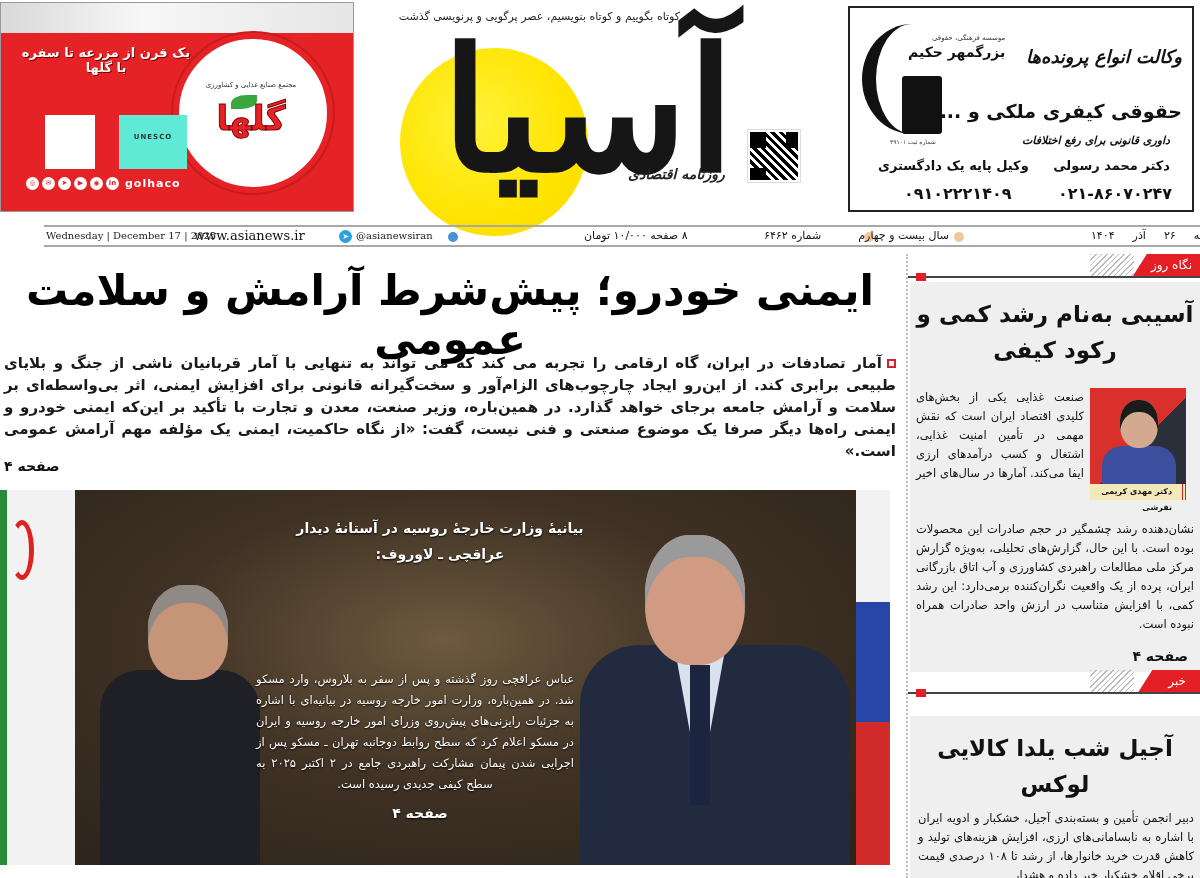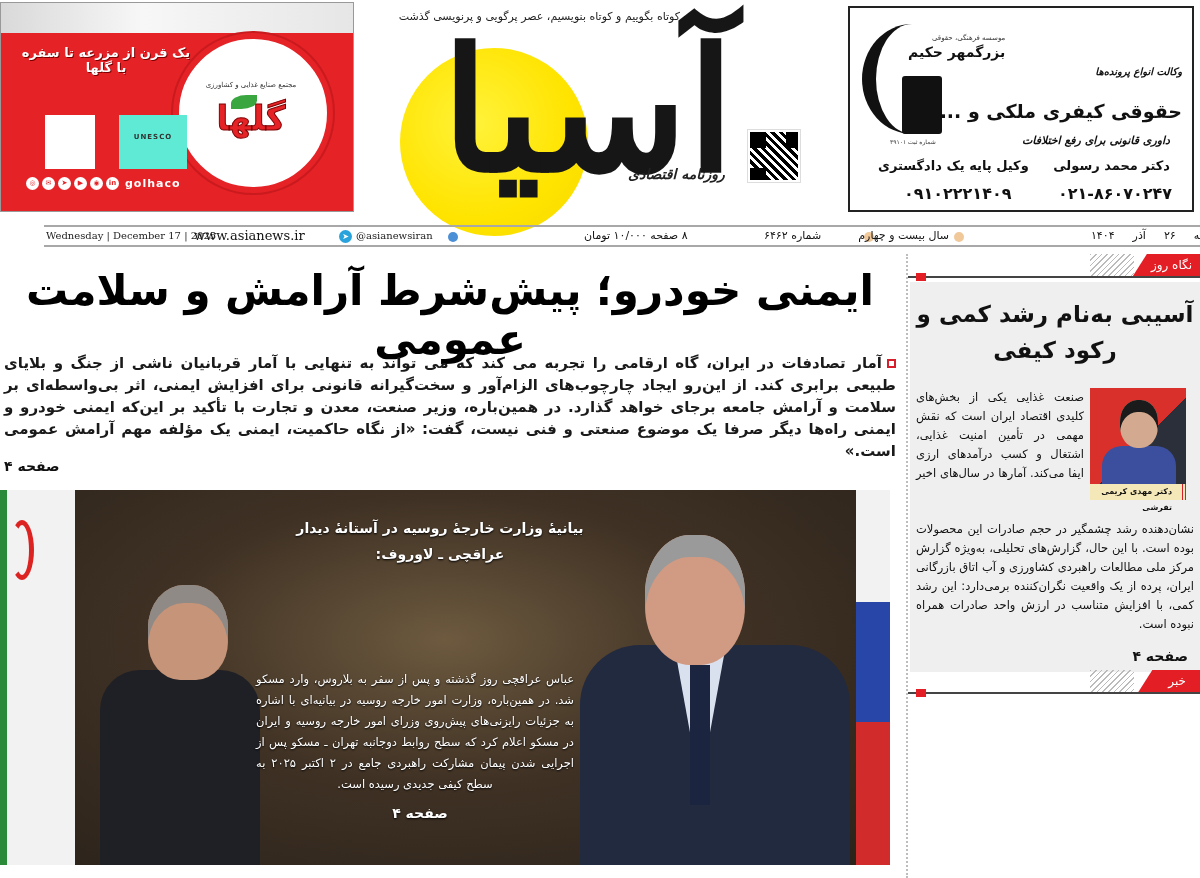--- a/index.html
+++ b/index.html
@@ -32,21 +32,21 @@
       linear-gradient(#000,#000) 36px 0/16px 16px no-repeat,
       linear-gradient(#000,#000) 0 36px/16px 16px no-repeat,
       repeating-linear-gradient(45deg,#000 0 3px,#fff 3px 6px); border: 2px solid #fff; outline: 1px solid #ddd; }
 
   #ad-right { position: absolute; left: 848px; top: 6px; width: 346px; height: 206px; border: 2px solid #222; background: #fff; }
   #ad-right .emblem { position: absolute; left: 12px; top: 16px; width: 100px; height: 110px; border-radius: 50% 0 0 50%; border-left: 14px solid #111; }
   #ad-right .inst-sub { position: absolute; left: 82px; top: 26px; font-size: 7px; color: #333; }
   #ad-right .inst-name { position: absolute; left: 58px; top: 36px; font-size: 14px; font-weight: bold; }
   #ad-right .inst-reg { position: absolute; left: 40px; top: 130px; font-size: 6px; color: #333; }
   #ad-right .scales { position: absolute; left: 52px; top: 68px; width: 40px; height: 58px; background: #111; border-radius: 3px; }
-  #ad-right .line1 { position: absolute; right: 10px; top: 58px; font-size: 10px; font-weight: bold; font-style: italic; }
+  #ad-right .line1 { position: absolute; right: 10px; top: 38px; font-size: 18px; font-weight: bold; font-style: italic; }
   #ad-right .line2 { position: absolute; right: 10px; top: 92px; font-size: 19px; font-weight: bold; }
   #ad-right .line3 { position: absolute; right: 22px; top: 126px; font-size: 11px; font-style: italic; font-weight: bold; }
   #ad-right .name { position: absolute; right: 22px; top: 150px; font-size: 13px; font-weight: bold; }
   #ad-right .title { position: absolute; left: 28px; top: 150px; font-size: 13px; font-weight: bold; }
   #ad-right .phone1 { position: absolute; right: 20px; top: 176px; font-size: 16px; font-weight: bold; direction: ltr; }
   #ad-right .phone2 { position: absolute; left: 54px; top: 176px; font-size: 16px; font-weight: bold; direction: ltr; }
 
   
   #info-bar { position: absolute; left: 0; top: 225px; width: 1200px; height: 22px; border-top: 2px solid #a8a8a8; border-bottom: 2px solid #a8a8a8; font-size: 11px; display: flex; align-items: center; margin-left: 44px; }
   #info-bar .en-date { position: absolute; left: 2px; top: 3px; font-family: "DejaVu Serif", serif; font-size: 10px; color: #222; }
@@ -220,13 +220,17 @@
     <div id="op-text-b">نشان‌دهنده رشد چشمگیر در حجم صادرات این محصولات بوده است. با این حال، گزارش‌های تحلیلی، به‌ویژه گزارش مرکز ملی مطالعات راهبردی کشاورزی و آب اتاق بازرگانی ایران، پرده از یک واقعیت نگران‌کننده برمی‌دارد: این رشد کمی، با افزایش متناسب در ارزش واحد صادرات همراه نبوده است.</div>
     <div id="op-text-a">صنعت غذایی یکی از بخش‌های کلیدی اقتصاد ایران است که نقش مهمی در تأمین امنیت غذایی، اشتغال و کسب درآمدهای ارزی ایفا می‌کند. آمارها در سال‌های اخیر</div>
     <div id="op-page">صفحه ۴</div>
   </div>
 
   <div class="sec-hatch" style="top:416px;left:182px;"></div>
   <div class="sec-label" style="top:416px;padding-left:30px;padding-right:14px;">خبر</div>
   <div class="sec-rule" style="top:438px;"></div>
   <div class="sec-dot" style="top:435px;"></div>
 
+  <div class="box" id="news-box">
+    <div id="news-headline">آجیل شب یلدا کالایی لوکس</div>
+    <div id="news-text">دبیر انجمن تأمین و بسته‌بندی آجیل، خشکبار و ادویه ایران با اشاره به نابسامانی‌های ارزی، افزایش هزینه‌های تولید و کاهش قدرت خرید خانوارها، از رشد تا ۱۰۸ درصدی قیمت برخی اقلام خشکبار خبر داده و هشدار</div>
+  </div>
 </div>
 
 </body></html>

